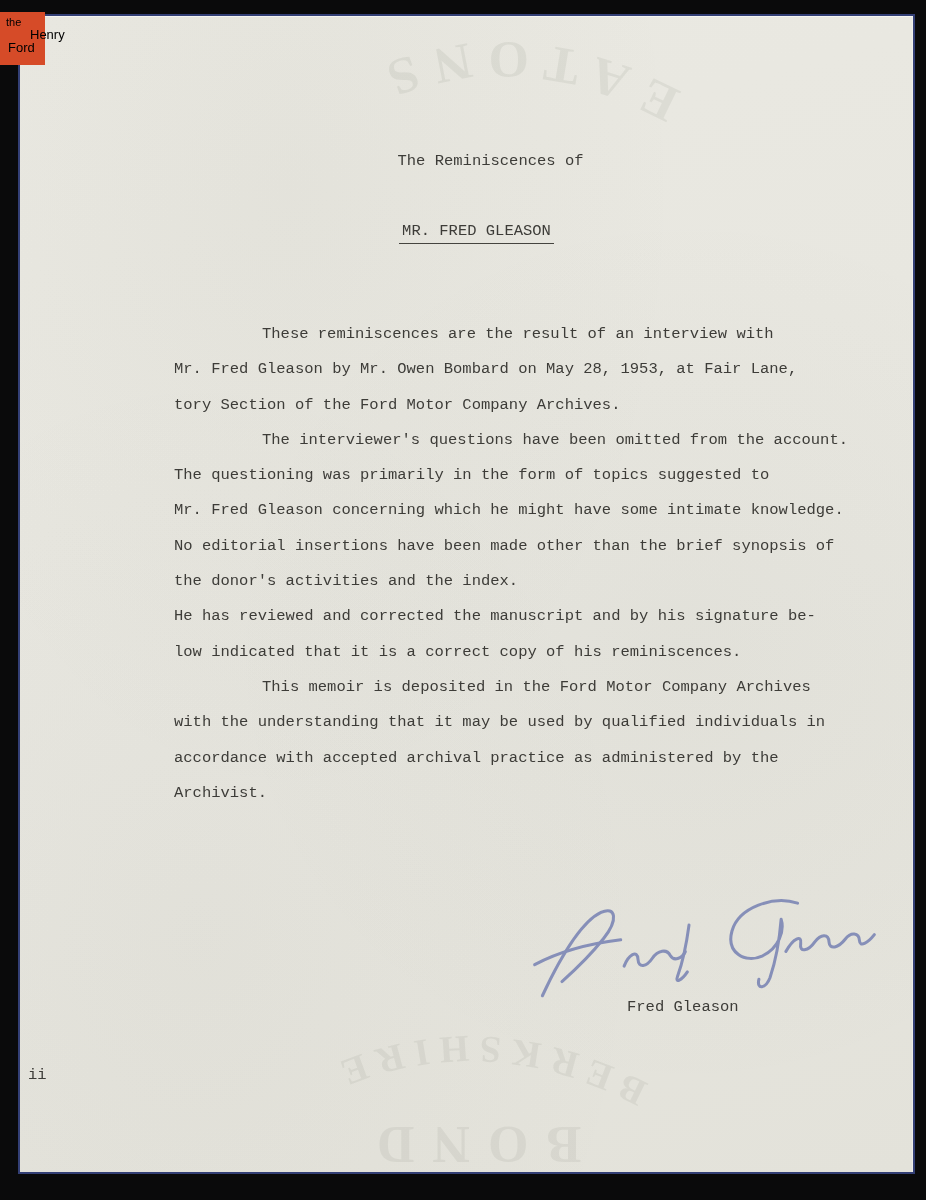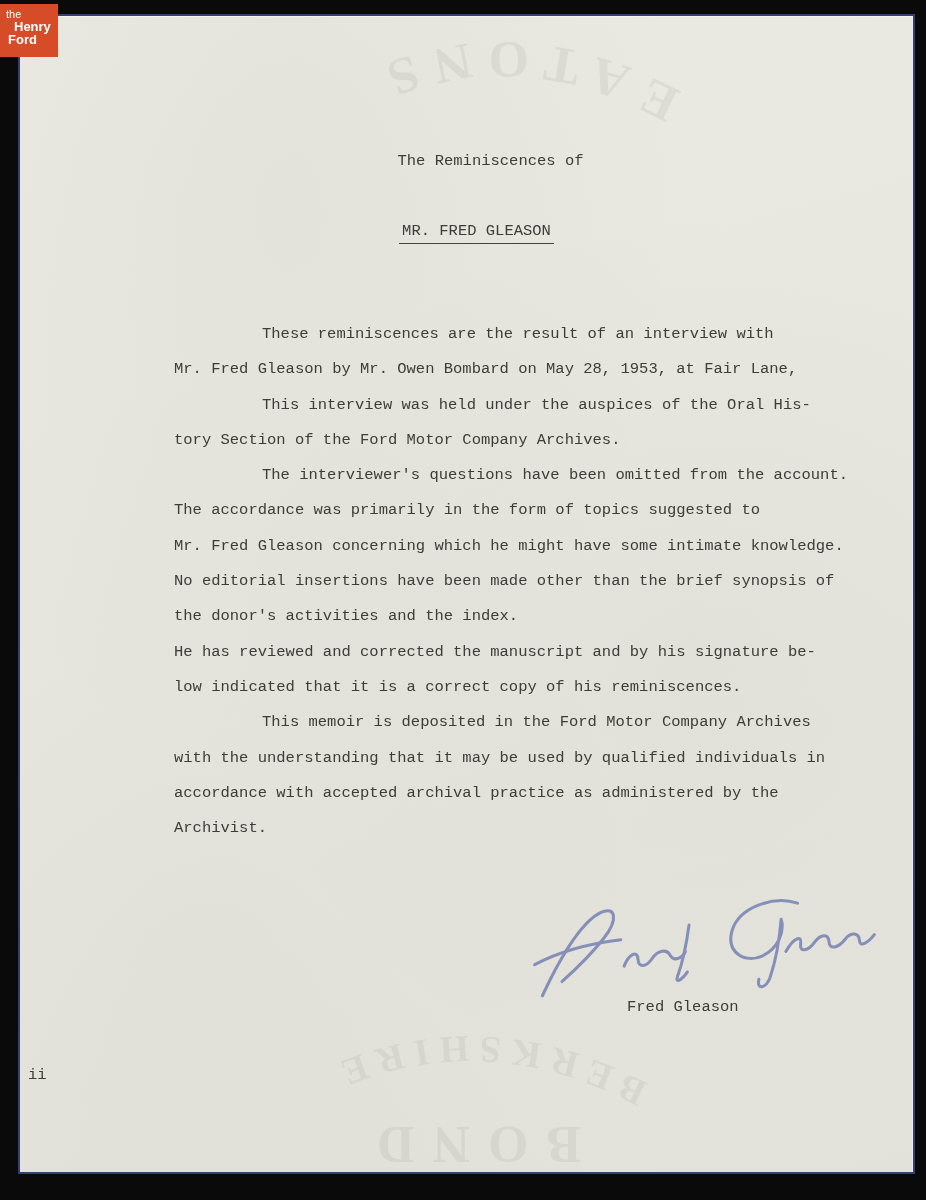--- a/index.html
+++ b/index.html
@@ -21,32 +21,32 @@
     background:
       radial-gradient(ellipse at 30% 15%, rgba(90,90,70,0.04), transparent 45%),
       radial-gradient(ellipse at 75% 55%, rgba(80,85,70,0.035), transparent 50%),
       radial-gradient(ellipse at 20% 80%, rgba(90,90,80,0.03), transparent 45%),
       linear-gradient(165deg, #eae9e2 0%, #e7e6df 55%, #e3e2da 100%);
     border: 2px solid #333f75;
     box-shadow: inset 0 1px 0 rgba(255,255,255,0.55), inset -1px 0 0 rgba(255,255,255,0.35);
   }
   .logo {
     position: absolute;
-    left: 0; top: 4px;
-    width: 58px; height: 53px;
+    left: 0; top: 12px;
+    width: 45px; height: 53px;
     background: #d64b28;
-    color: #ffffff;
+    color: #000000;
     font-family: "Liberation Sans", sans-serif;
     padding: 5px 0 0 5px;
     line-height: 1.02;
     z-index: 10;
   }
   .logo .l1 { display: block; font-size: 11px; font-weight: normal; margin-left: 1px; }
-  .logo .l2 { display: block; font-size: 13px; font-weight: bold; margin-left: 9px; }
-  .logo .l3 { display: block; font-size: 13px; font-weight: bold; margin-left: 3px; }
+  .logo .l2 { display: block; font-size: 13px; font-weight: normal; margin-left: 25px; }
+  .logo .l3 { display: block; font-size: 13px; font-weight: normal; margin-left: 3px; }
 
   .typewriter { color: #3d3c38; font-size: 15.5px; }
 
   .doc-title {
     position: absolute;
     left: 14px; top: 136px; width: 100%;
     text-align: center;
     transform: translateX(10px);
   }
   .doc-subject {
@@ -110,26 +110,25 @@
     <div class="doc-subject typewriter">
       <span>MR. FRED GLEASON</span>
     </div>
 
     <div class="body-text typewriter">
       <div>
         <div class="line indent">These reminiscences are the result of an interview with</div>
         <div class="line">Mr. Fred Gleason by Mr. Owen Bombard on May 28, 1953, at Fair Lane,</div>
       </div>
       <div>
-        <div class="line indent">This interview was held under the auspices of the Oral His-</div>
         <div class="line">tory Section of the Ford Motor Company Archives.</div>
       </div>
       <div>
         <div class="line indent">The interviewer's questions have been omitted from the account.</div>
-        <div class="line">The accordance was primarily in the form of topics suggested to</div>
+        <div class="line">The questioning was primarily in the form of topics suggested to</div>
         <div class="line">Mr. Fred Gleason concerning which he might have some intimate knowledge.</div>
         <div class="line">No editorial insertions have been made other than the brief synopsis of</div>
         <div class="line">the donor's activities and the index.</div>
       </div>
       <div>
         <div class="line">He has reviewed and corrected the manuscript and by his signature be-</div>
         <div class="line">low indicated that it is a correct copy of his reminiscences.</div>
       </div>
       <div>
         <div class="line indent">This memoir is deposited in the Ford Motor Company Archives</div>

